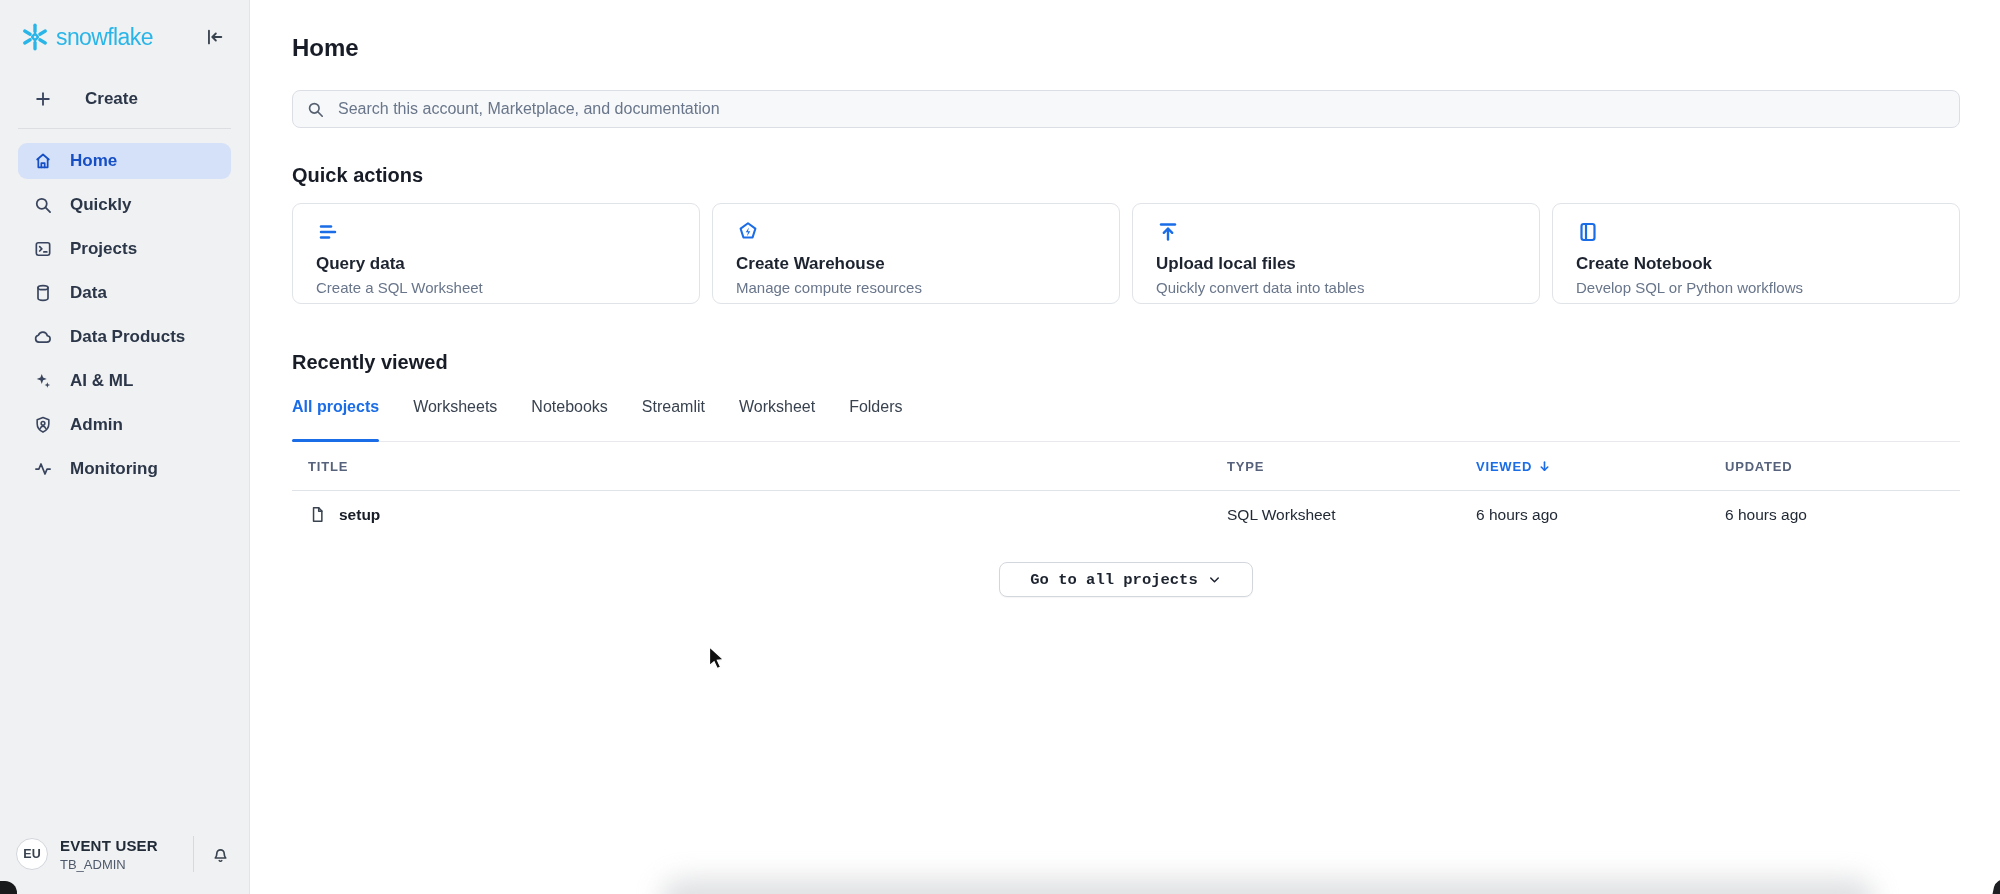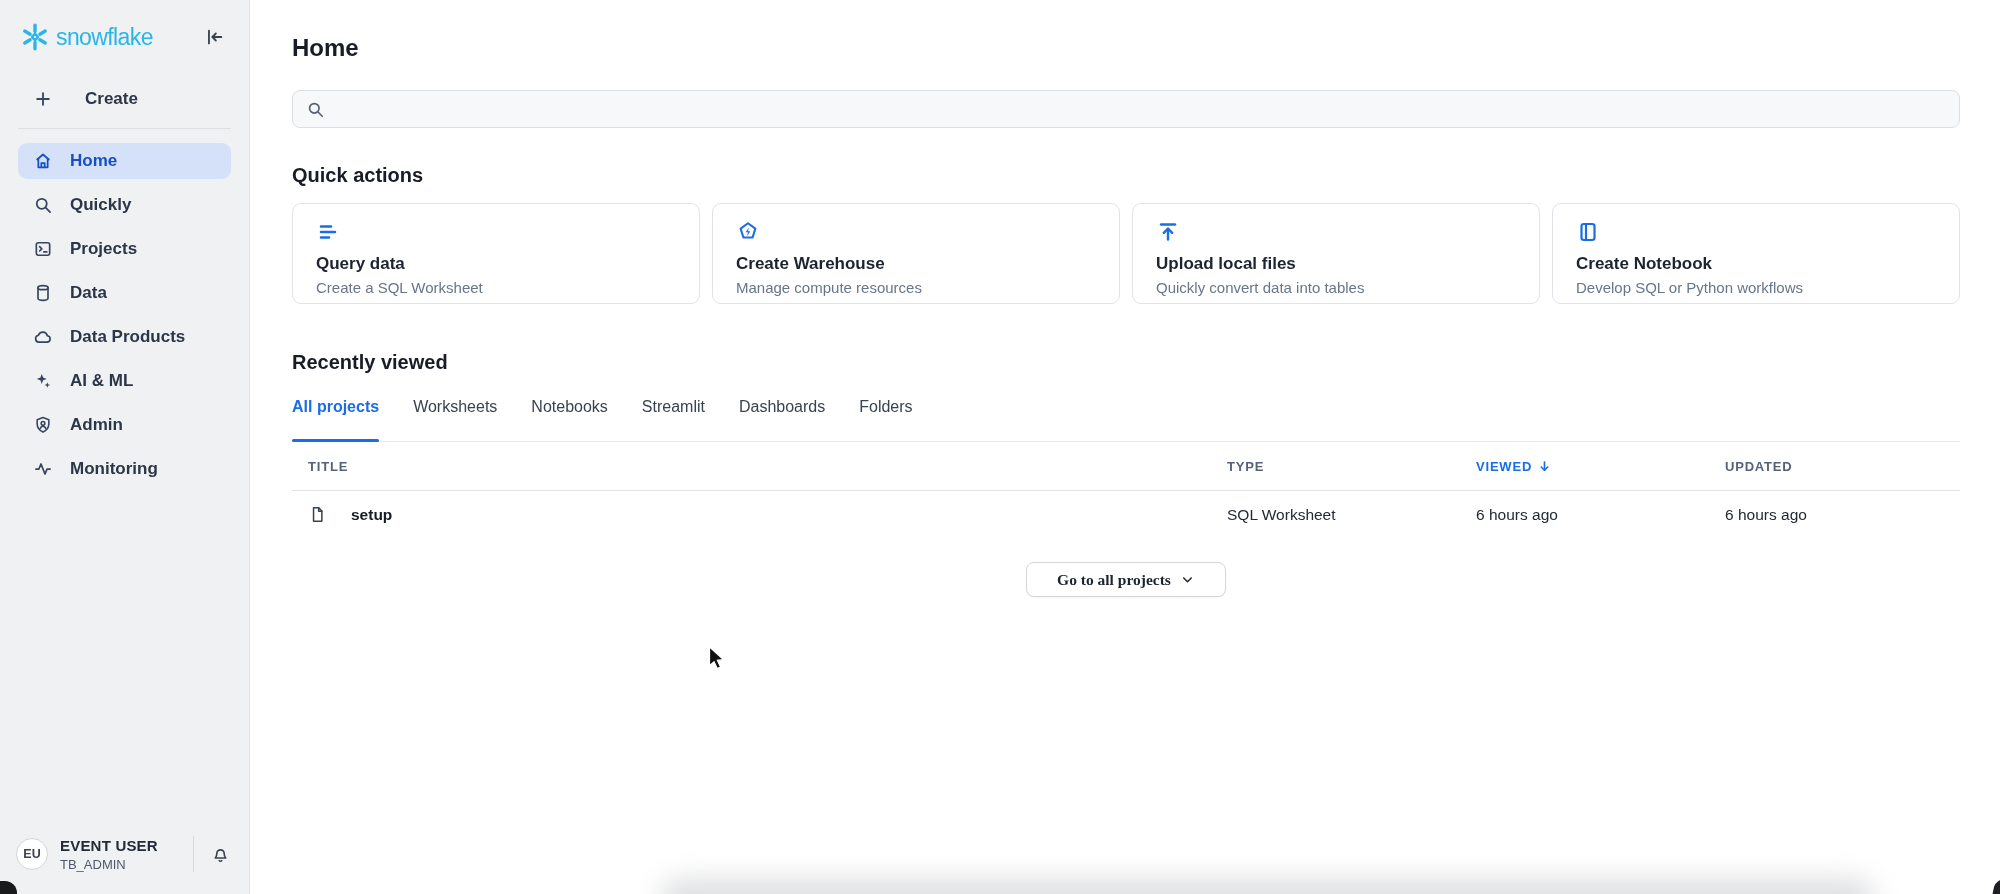--- a/index.html
+++ b/index.html
@@ -61,26 +61,26 @@
   .tab.active{color:var(--accent);font-weight:700;}
   .tab.active::after{content:"";position:absolute;left:0;right:0;bottom:-1px;height:3px;background:var(--accent);border-radius:2px;}
 
   .table-header{display:grid;grid-template-columns:1fr 249px 249px 235px;padding-left:16px;height:49px;
     align-items:center;border-bottom:1px solid var(--border);}
   .th{font-size:13px;font-weight:700;color:var(--col-head);letter-spacing:.8px;display:flex;align-items:center;gap:5px;cursor:pointer;}
   .th.sorted{color:var(--accent);}
   .tr{display:grid;grid-template-columns:1fr 249px 249px 235px;padding-left:16px;height:47px;align-items:center;cursor:pointer;}
   .title-cell{display:flex;align-items:center;gap:12px;}
   .doc-icon{color:#39424f;display:flex;}
-  .row-title{font-size:15.5px;font-weight:700;color:var(--text-dark);margin-left:12px;}
+  .row-title{font-size:15.5px;font-weight:700;color:var(--text-dark);}
   .td{font-size:15.5px;color:#222a36;}
 
   .table-footer{display:flex;justify-content:center;margin-top:24px;}
   .footer-btn{display:flex;align-items:center;gap:9px;height:35px;padding:0 30px;border:1px solid #d3d7dd;
-    border-radius:8px;background:#fff;font-size:15.5px;font-weight:600;color:#1d2430;font-family:Liberation Serif, serif;
+    border-radius:8px;background:#fff;font-size:15.5px;font-weight:600;color:#1d2430;font-family:Liberation Mono, monospace;
     cursor:pointer;box-shadow:0 1px 1px rgba(0,0,0,.04);}
   .footer-btn .chev{display:flex;color:#1d2430;}
 
   
   .mouse-cursor{position:absolute;left:707px;top:646px;pointer-events:none;}
   .bottom-shadow{position:absolute;left:660px;top:878px;width:1215px;height:46px;background:#b9bcc0;
     border-radius:26px;filter:blur(13px);opacity:.45;pointer-events:none;}
   .corner-peek{position:absolute;left:0;bottom:0;width:17px;height:13px;background:#191a1c;border-top-right-radius:12px;}
   .right-sliver{position:absolute;right:-3px;bottom:-2px;width:9px;height:17px;background:#1e1f22;
     border-top-left-radius:9px;transform:rotate(12deg);}
@@ -228,20 +228,21 @@
   <main>
     <h1 class="page-title">Home</h1>
 
     <div class="searchbar">
       <span class="sicon">
         <svg width="19" height="19" viewBox="0 0 24 24" fill="none" stroke="currentColor" stroke-width="2.1" stroke-linecap="round">
           <circle cx="10.5" cy="10.5" r="6"></circle>
             <path d="M15.2 15.2 20.5 20.5"></path>
         </svg>
       </span>
+      <input placeholder="Search this account, Marketplace, and documentation" style="">
     </div>
 
     <h2 class="section-heading">Quick actions</h2>
     <div class="cards" id="cards">
         <div class="card"><span class="cicon">
             <svg width="24" height="24" viewBox="0 0 24 24" fill="none" stroke="currentColor" stroke-linecap="round" stroke-linejoin="round" stroke-width="2.5">
               <path d="M5 6.5h10"></path>
               <path d="M5 12h14"></path>
               <path d="M5 17.5h8"></path>
             </svg>
@@ -266,21 +267,21 @@
             </svg>
           </span><div class="ctitle">Create Notebook</div><div class="csub">Develop SQL or Python workflows</div></div>
       </div>
 
     <h2 class="section-heading recent-heading">Recently viewed</h2>
     <div class="tabs" id="tabs">
         <div class="tab active">All projects</div>
         <div class="tab">Worksheets</div>
         <div class="tab">Notebooks</div>
         <div class="tab">Streamlit</div>
-        <div class="tab">Dashboards</div>
+        <div class="tab">Worksheet</div>
         <div class="tab">Folders</div>
       </div>
 
     <div id="table">
         <div class="table-header">
           <div class="th">
             <span>TITLE</span>
           </div>
           <div class="th">
             <span>TYPE</span>

